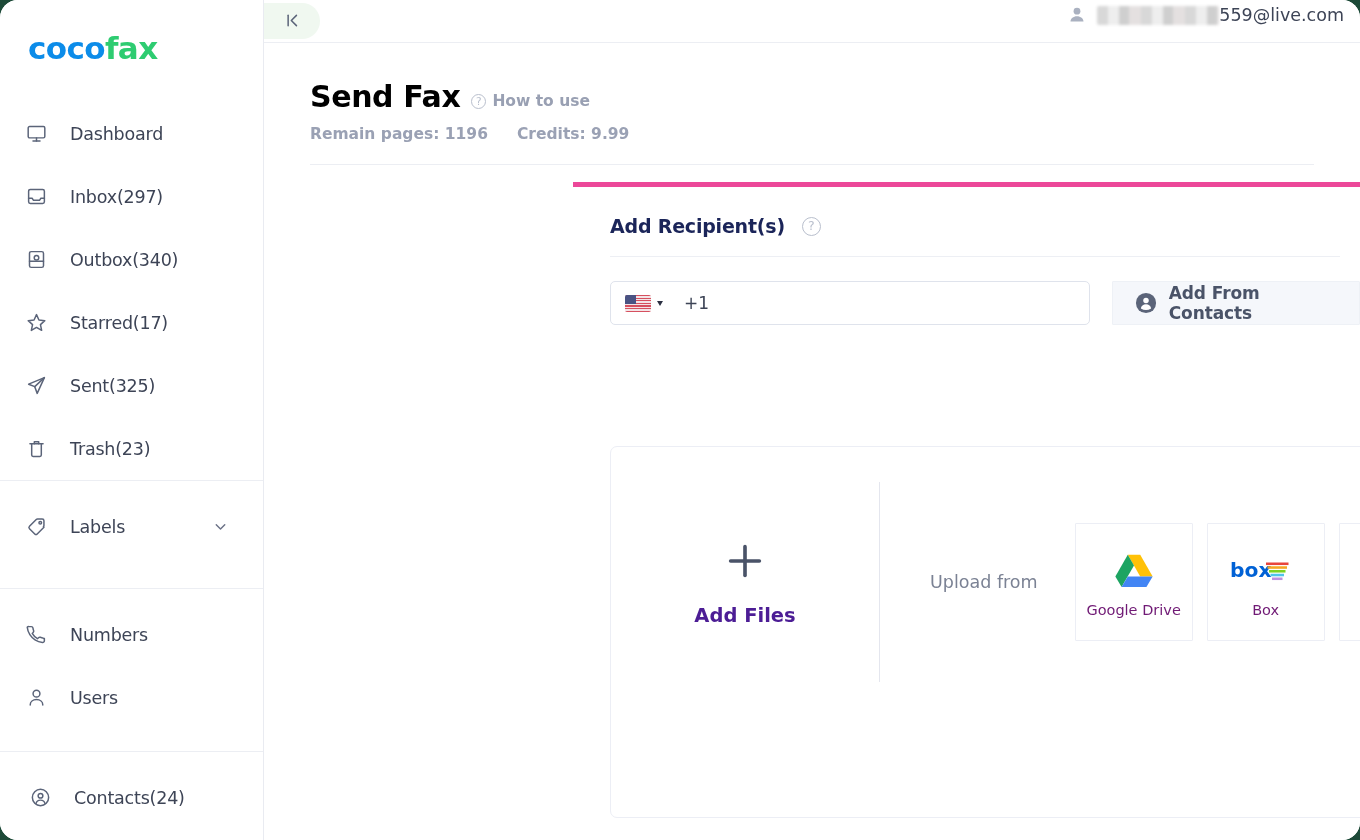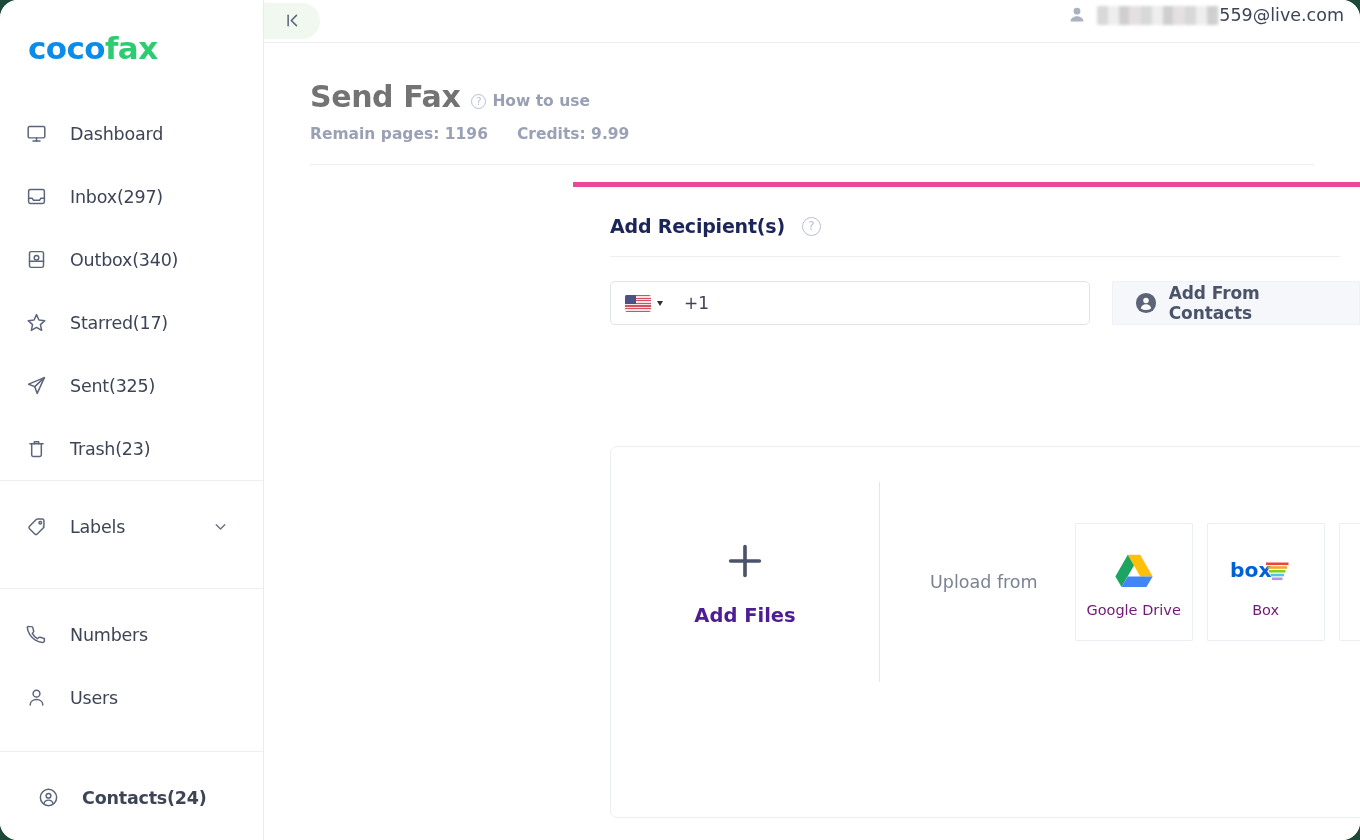--- a/index.html
+++ b/index.html
@@ -45,21 +45,21 @@
     font-family: "DejaVu Sans", sans-serif;
   }
   .logo .c1 { color: #0c8ce9; }
   .logo .c2 { color: #2ecc71; }
 
   .nav-group { padding: 0; margin-top: 16px; }
   .nav-group.divided-top  { border-top: 1px solid #eceef3; }
   .nav-group.g1 { margin-top: 36px; }
   .nav-group.g2 { margin-top: 0; padding: 14px 0 14px 0; }
   .nav-group.g3 { padding: 14px 0 6px 0; }
-  .nav-group.g4 { padding: 14px 0 10px 12px; font-weight: bold; }
+  .nav-group.g4 { padding: 14px 0 10px 4px; }
 
   .nav-item {
     display: flex;
     align-items: center;
     height: 63px;
     padding-left: 26px;
     cursor: pointer;
     position: relative;
   }
 
@@ -153,21 +153,21 @@
   #page-head { padding: 36px 0 0 46px; }
 
   #page-title-row {
     display: flex;
     align-items: flex-end;
     gap: 11px;
   }
   #page-title {
     font-size: 30px;
     font-weight: 700;
-    color: #737373;
+    color: #000000;
     letter-spacing: -0.4px;
     font-family: "DejaVu Sans", sans-serif;
   }
   #howto {
     display: flex;
     align-items: center;
     gap: 6px;
     margin-bottom: 4px;
     cursor: pointer;
   }

